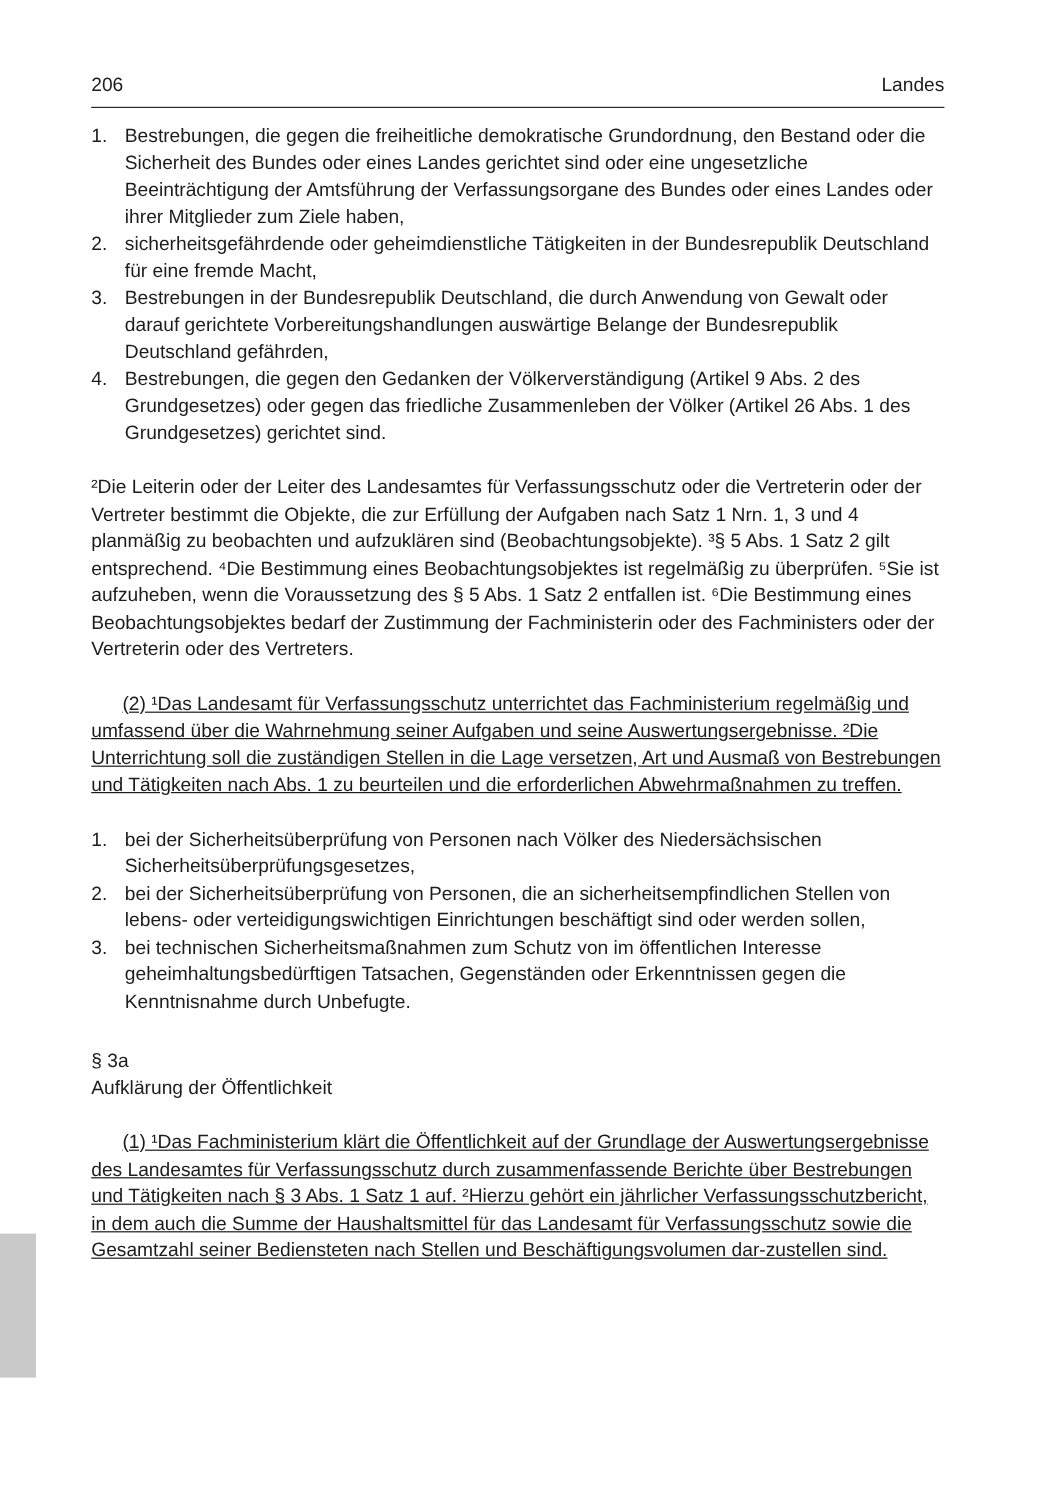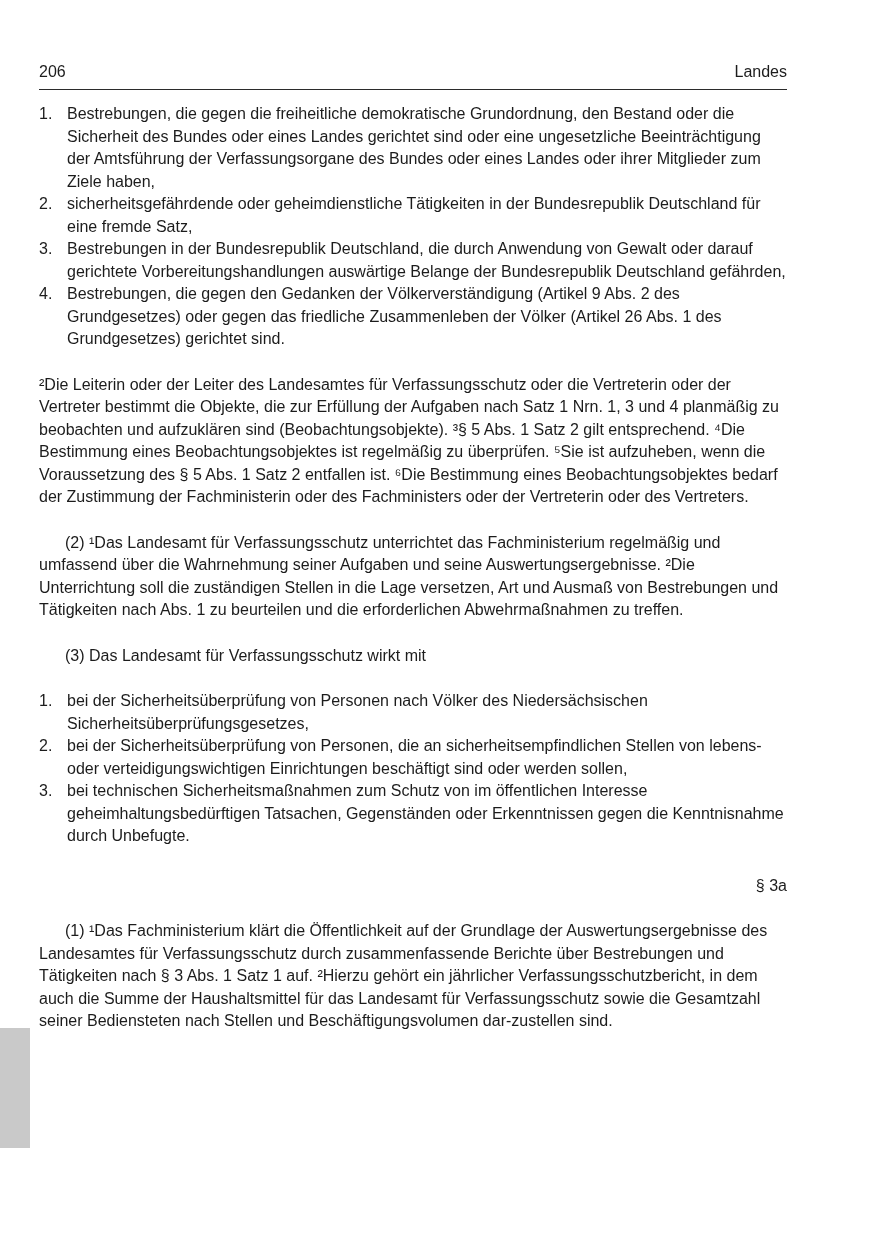--- a/index.html
+++ b/index.html
@@ -14,21 +14,21 @@
     position: relative;
     font-family: "Liberation Sans", "DejaVu Sans", sans-serif;
     color: #1c1c1c;
     -webkit-font-smoothing: antialiased;
   }
   .page {
     position: relative;
     width: 875px;
     height: 1241px;
     box-sizing: border-box;
-    padding: 62px 88px 0 39px;
+    padding: 62px 88px 0 76px;
     overflow: hidden;
   }
   .page-header {
     display: flex;
     justify-content: space-between;
     align-items: baseline;
     font-size: 16px;
     line-height: 20px;
     padding-bottom: 7px;
     border-bottom: 1.5px solid #2b2b2b;
@@ -48,23 +48,24 @@
     flex: 0 0 28px;
   }
   .num-item .li-text {
     flex: 1 1 auto;
   }
   .para {
     margin: 16px 0 23px 0;
   }
   .para.indent {
     text-indent: 26px;
+    text-decoration: underline;
   }
   .section-heading {
-    text-align: right;
+    text-align: left;
     margin: 27px 0 23px 0;
   }
   .edge-tab {
     position: absolute;
     left: 0;
     top: 1028px;
     width: 30px;
     height: 120px;
     background: #c9c9c9;
   }
@@ -81,55 +82,55 @@
 
   <main class="body-text">
 
     <div class="num-list">
       <div class="num-item">
         <span class="li-num">1.</span>
         <span class="li-text">Bestrebungen, die gegen die freiheitliche demokratische Grundordnung, den Bestand oder die Sicherheit des Bundes oder eines Landes gerichtet sind oder eine ungesetzliche Beeinträchtigung der Amtsführung der Verfassungsorgane des Bundes oder eines Landes oder ihrer Mitglieder zum Ziele haben,</span>
       </div>
       <div class="num-item">
         <span class="li-num">2.</span>
-        <span class="li-text">sicherheitsgefährdende oder geheimdienstliche Tätigkeiten in der Bundesrepublik Deutschland für eine fremde Satz,</span>
+        <span class="li-text">sicherheitsgefährdende oder geheimdienstliche Tätigkeiten in der Bundesrepublik Deutschland für eine fremde Macht,</span>
       </div>
       <div class="num-item">
         <span class="li-num">3.</span>
         <span class="li-text">Bestrebungen in der Bundesrepublik Deutschland, die durch Anwendung von Gewalt oder darauf gerichtete Vorbereitungshandlungen auswärtige Belange der Bundesrepublik Deutschland gefährden,</span>
       </div>
       <div class="num-item">
         <span class="li-num">4.</span>
         <span class="li-text">Bestrebungen, die gegen den Gedanken der Völkerverständigung (Artikel 9 Abs. 2 des Grundgesetzes) oder gegen das friedliche Zusammenleben der Völker (Artikel 26 Abs. 1 des Grundgesetzes) gerichtet sind.</span>
       </div>
     </div>
 
     <p class="para">²Die Leiterin oder der Leiter des Landesamtes für Verfassungsschutz oder die Vertreterin oder der Vertreter bestimmt die Objekte, die zur Erfüllung der Aufgaben nach Satz 1 Nrn. 1, 3 und 4 planmäßig zu beobachten und aufzuklären sind (Beobachtungsobjekte). ³§ 5 Abs. 1 Satz 2 gilt entsprechend. ⁴Die Bestimmung eines Beobachtungsobjektes ist regelmäßig zu überprüfen. ⁵Sie ist aufzuheben, wenn die Voraussetzung des § 5 Abs. 1 Satz 2 entfallen ist. ⁶Die Bestimmung eines Beobachtungsobjektes bedarf der Zustimmung der Fachministerin oder des Fachministers oder der Vertreterin oder des Vertreters.</p>
 
     <p class="para indent">(2) ¹Das Landesamt für Verfassungsschutz unterrichtet das Fachministerium regelmäßig und umfassend über die Wahrnehmung seiner Aufgaben und seine Auswertungsergebnisse. ²Die Unterrichtung soll die zuständigen Stellen in die Lage versetzen, Art und Ausmaß von Bestrebungen und Tätigkeiten nach Abs. 1 zu beurteilen und die erforderlichen Abwehrmaßnahmen zu treffen.</p>
 
-    <p class="para indent">(3) Das Landesamt für Verfassungsschutz wirkt mit</p>
 
     <div class="num-list">
       <div class="num-item">
         <span class="li-num">1.</span>
         <span class="li-text">bei der Sicherheitsüberprüfung von Personen nach Völker des Niedersächsischen Sicherheitsüberprüfungsgesetzes,</span>
       </div>
       <div class="num-item">
         <span class="li-num">2.</span>
         <span class="li-text">bei der Sicherheitsüberprüfung von Personen, die an sicherheitsempfindlichen Stellen von lebens- oder verteidigungswichtigen Einrichtungen beschäftigt sind oder werden sollen,</span>
       </div>
       <div class="num-item">
         <span class="li-num">3.</span>
         <span class="li-text">bei technischen Sicherheitsmaßnahmen zum Schutz von im öffentlichen Interesse geheimhaltungsbedürftigen Tatsachen, Gegenständen oder Erkenntnissen gegen die Kenntnisnahme durch Unbefugte.</span>
       </div>
     </div>
 
     <div class="section-heading">
       <div>§ 3a</div>
+      <div>Aufklärung der Öffentlichkeit</div>
     </div>
 
     <p class="para indent">(1) ¹Das Fachministerium klärt die Öffentlichkeit auf der Grundlage der Auswertungsergebnisse des Landesamtes für Verfassungsschutz durch zusammenfassende Berichte über Bestrebungen und Tätigkeiten nach § 3 Abs. 1 Satz 1 auf. ²Hierzu gehört ein jährlicher Verfassungsschutzbericht, in dem auch die Summe der Haushaltsmittel für das Landesamt für Verfassungsschutz sowie die Gesamtzahl seiner Bediensteten nach Stellen und Beschäftigungsvolumen dar-zustellen sind.</p>
 
   </main>
 
   <div class="edge-tab" style="background: rgb(201, 201, 201);"></div>
 
 </div>
 

